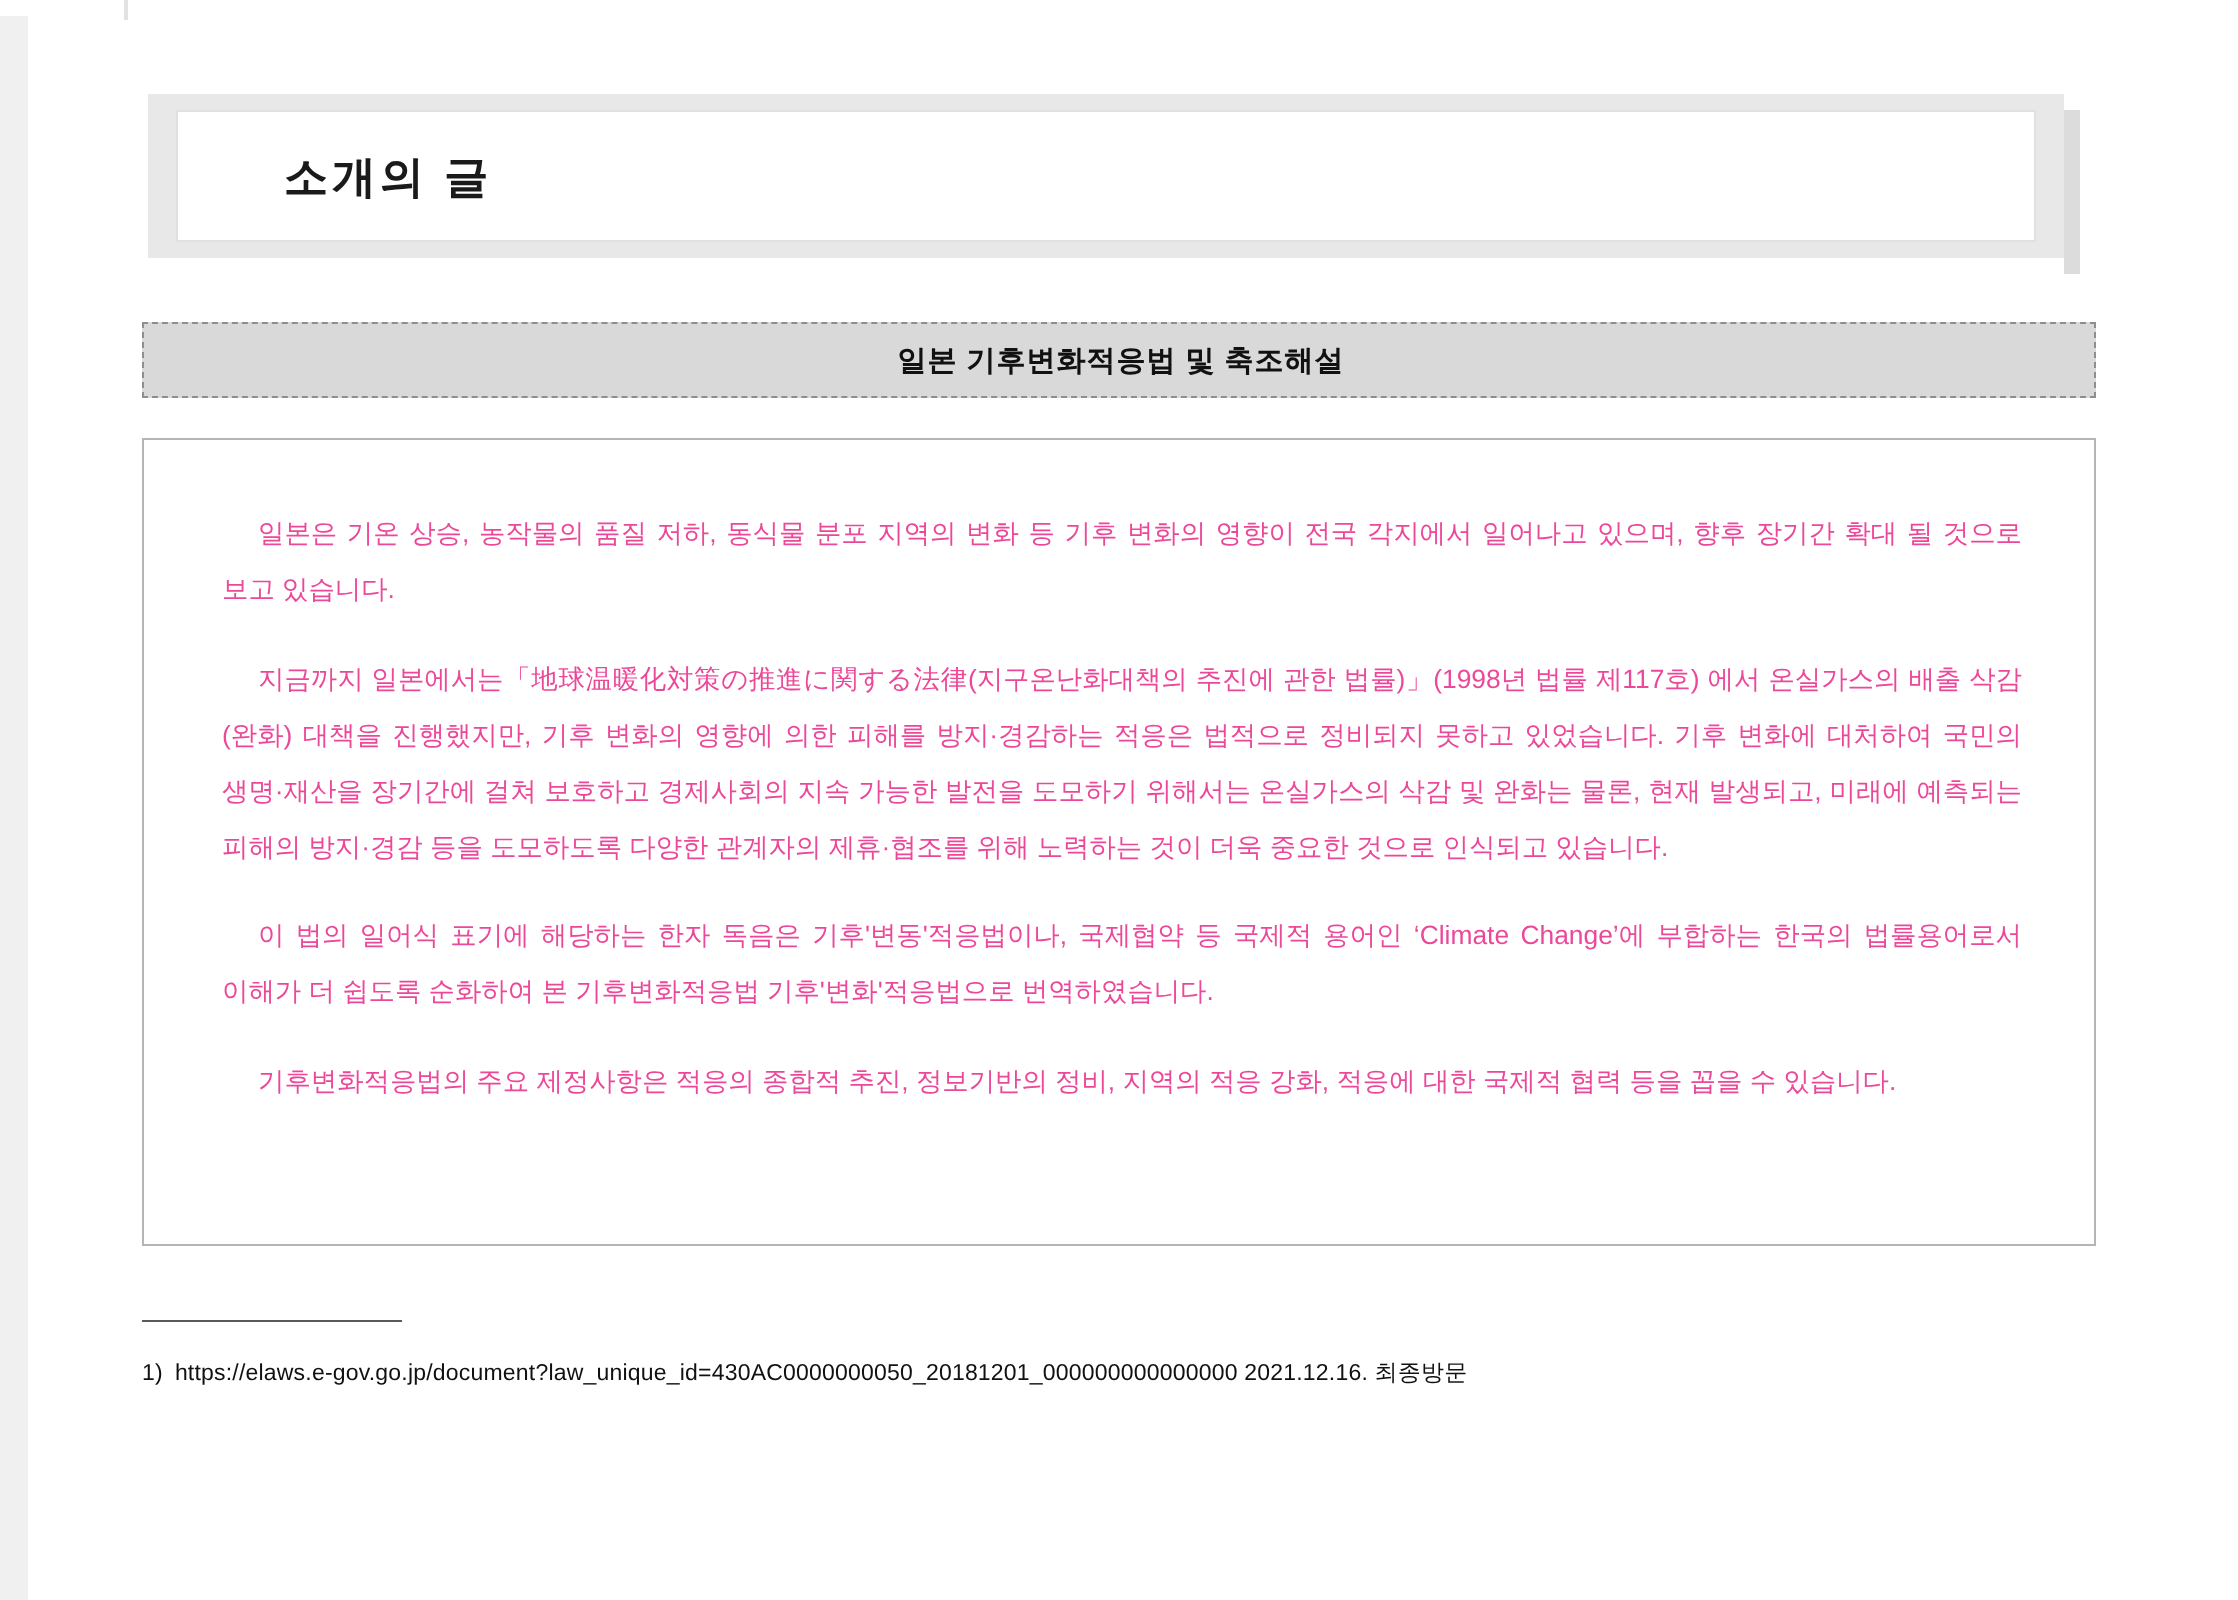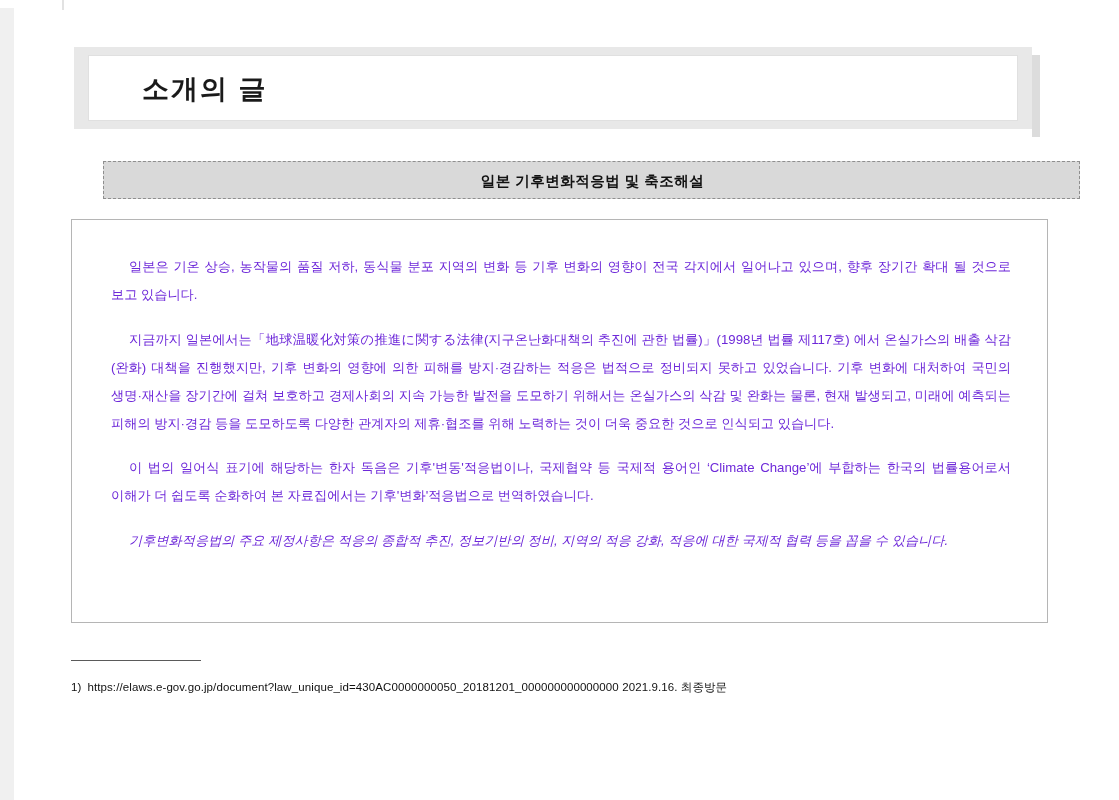--- a/index.html
+++ b/index.html
@@ -74,38 +74,37 @@
     left: 1032px;
     top: 55px;
     width: 8px;
     height: 82px;
     background: #dcdcdc;
   }
   .title-text {
     position: absolute;
     left: 142px;
     top: 73px;
-    font-size: 27px;
+    font-size: 22px;
     font-weight: bold;
     letter-spacing: 2px;
     color: #1a1a1a;
     line-height: 32px;
   }
 
   
   .subtitle-box {
     position: absolute;
     left: 71px;
     top: 161px;
     width: 977px;
     height: 38px;
     background: #d9d9d9;
     border: 1px dashed #8e8e8e;
     box-sizing: border-box;
-    margin-left: 32px;
   }
   .subtitle-text {
     position: absolute;
     left: 0;
     top: 0;
     width: 977px;
     height: 38px;
     line-height: 38px;
     text-align: center;
     font-size: 14.5px;
@@ -130,24 +129,24 @@
     left: 39px;
     top: 33px;
     width: 900px;
   }
   p.para {
     margin: 0 0 16.5px 0;
     font-size: 13.2px;
     line-height: 28px;
     text-align: justify;
     text-indent: 18px;
-    color: #6d28d9;
+    color: #ec4899;
     word-break: keep-all;
   }
-  p.para:last-child { margin-bottom: 0; font-style: italic; }
+  p.para:last-child { margin-bottom: 0; }
   .jp {
     font-family: Liberation Sans, sans-serif;
   }
   sup {
     font-size: 9.5px;
     vertical-align: super;
     line-height: 0;
   }
 
   
@@ -187,23 +186,23 @@
   <div class="title-text">소개의 글</div>
 
   <div class="subtitle-box">
     <div class="subtitle-text">일본 기후변화적응법 및 축조해설</div>
   </div>
 
   <div class="body-box">
     <div class="body-inner">
       <p class="para">일본은 기온 상승, 농작물의 품질 저하, 동식물 분포 지역의 변화 등 기후 변화의 영향이 전국 각지에서 일어나고 있으며, 향후 장기간 확대 될 것으로 보고 있습니다.</p>
       <p class="para jp">지금까지 일본에서는「地球温暖化対策の推進に関する法律(지구온난화대책의 추진에 관한 법률)」(1998년 법률 제117호) 에서 온실가스의 배출 삭감(완화) 대책을 진행했지만, 기후 변화의 영향에 의한 피해를 방지·경감하는 적응은 법적으로 정비되지 못하고 있었습니다. 기후 변화에 대처하여 국민의 생명·재산을 장기간에 걸쳐 보호하고 경제사회의 지속 가능한 발전을 도모하기 위해서는 온실가스의 삭감 및 완화는 물론, 현재 발생되고, 미래에 예측되는 피해의 방지·경감 등을 도모하도록 다양한 관계자의 제휴·협조를 위해 노력하는 것이 더욱 중요한 것으로 인식되고 있습니다.</p>
-      <p class="para">이 법의 일어식 표기에 해당하는 한자 독음은 기후'변동'적응법이나, 국제협약 등 국제적 용어인 ‘Climate Change’에 부합하는 한국의 법률용어로서 이해가 더 쉽도록 순화하여 본 자료집에서는 기후'변화'적응법으로 번역하였습니다.</p>
+      <p class="para">이 법의 일어식 표기에 해당하는 한자 독음은 기후'변동'적응법이나, 국제협약 등 국제적 용어인 ‘Climate Change’에 부합하는 한국의 법률용어로서 이해가 더 쉽도록 순화하여 본 기후변화적응법 기후'변화'적응법으로 번역하였습니다.</p>
       <p class="para">기후변화적응법의 주요 제정사항은 적응의 종합적 추진, 정보기반의 정비, 지역의 적응 강화, 적응에 대한 국제적 협력 등을 꼽을 수 있습니다.</p>
     </div>
   </div>
 
   <div class="footnote-rule"></div>
   <div class="footnote">
-    <span class="marker">1)</span><span>https://elaws.e-gov.go.jp/document?law_unique_id=430AC0000000050_20181201_000000000000000  2021.9.16.  최종방문</span>
+    <span class="marker">1)</span><span>https://elaws.e-gov.go.jp/document?law_unique_id=430AC0000000050_20181201_000000000000000  2021.12.16.  최종방문</span>
   </div>
 
 </div>
 
 </body></html>

